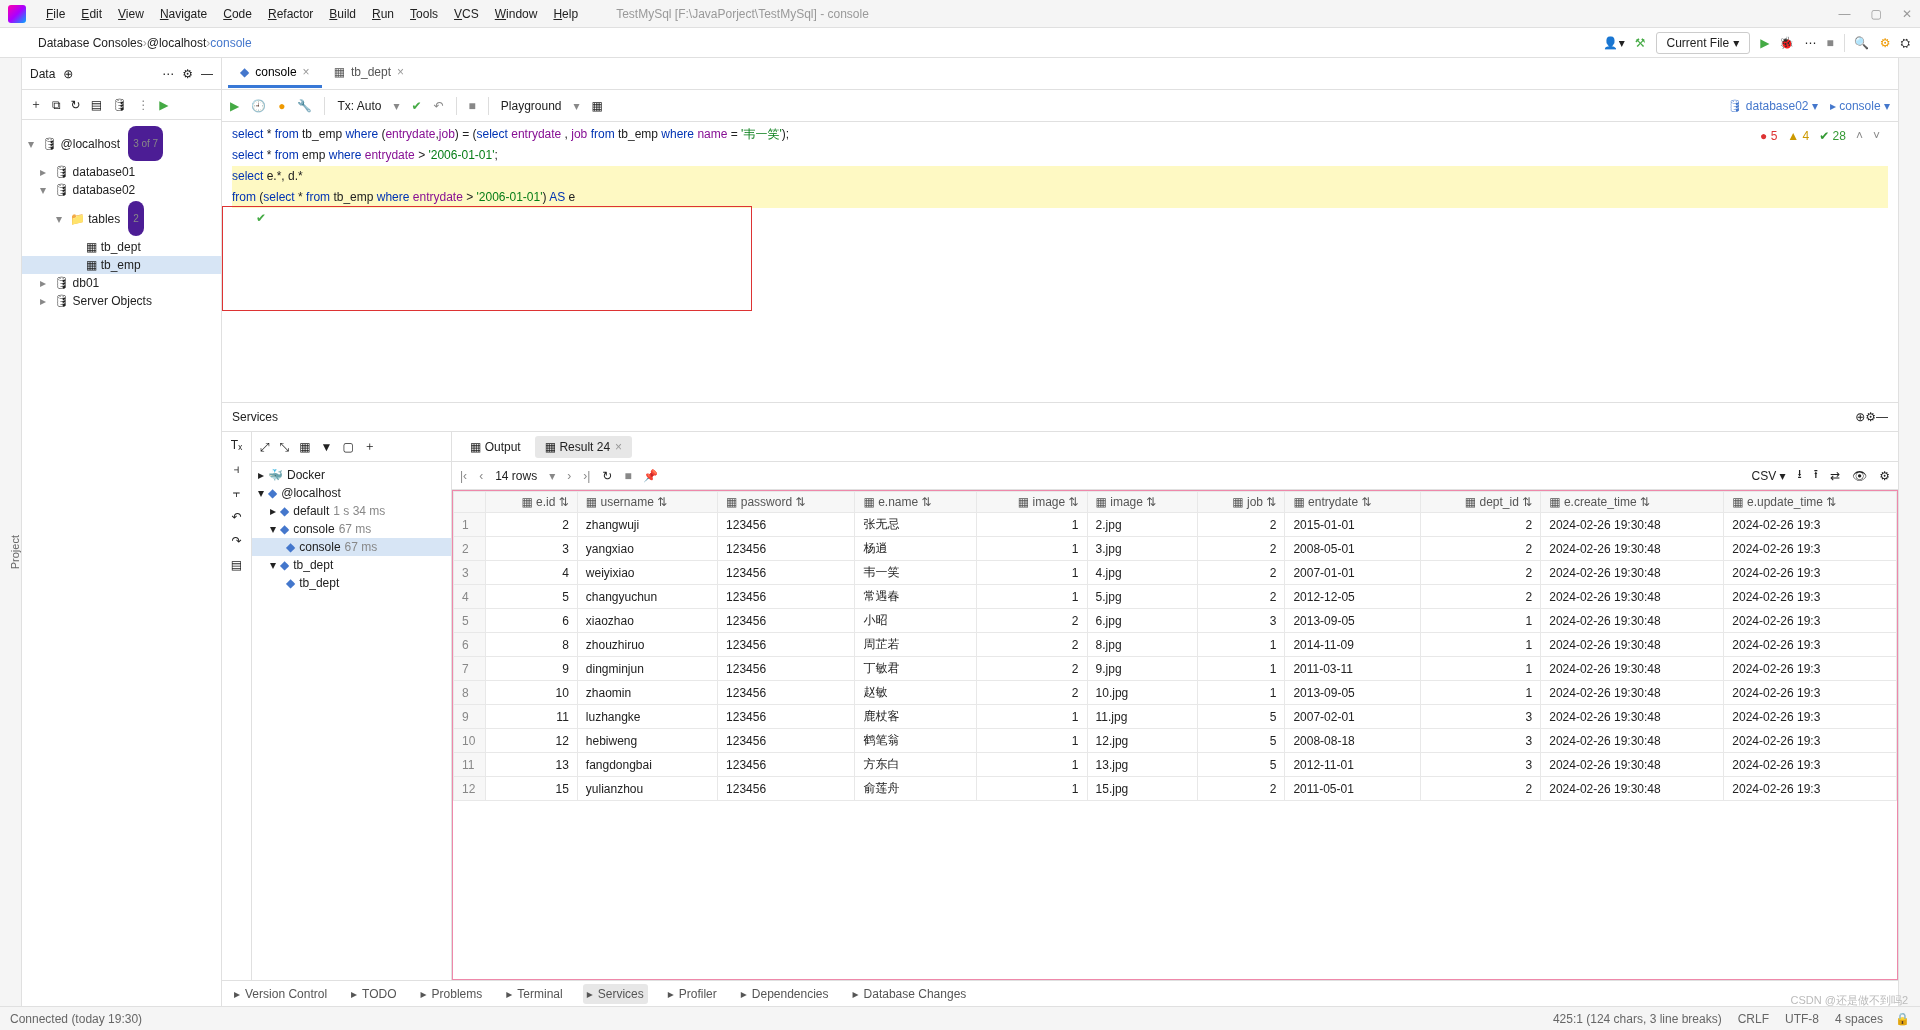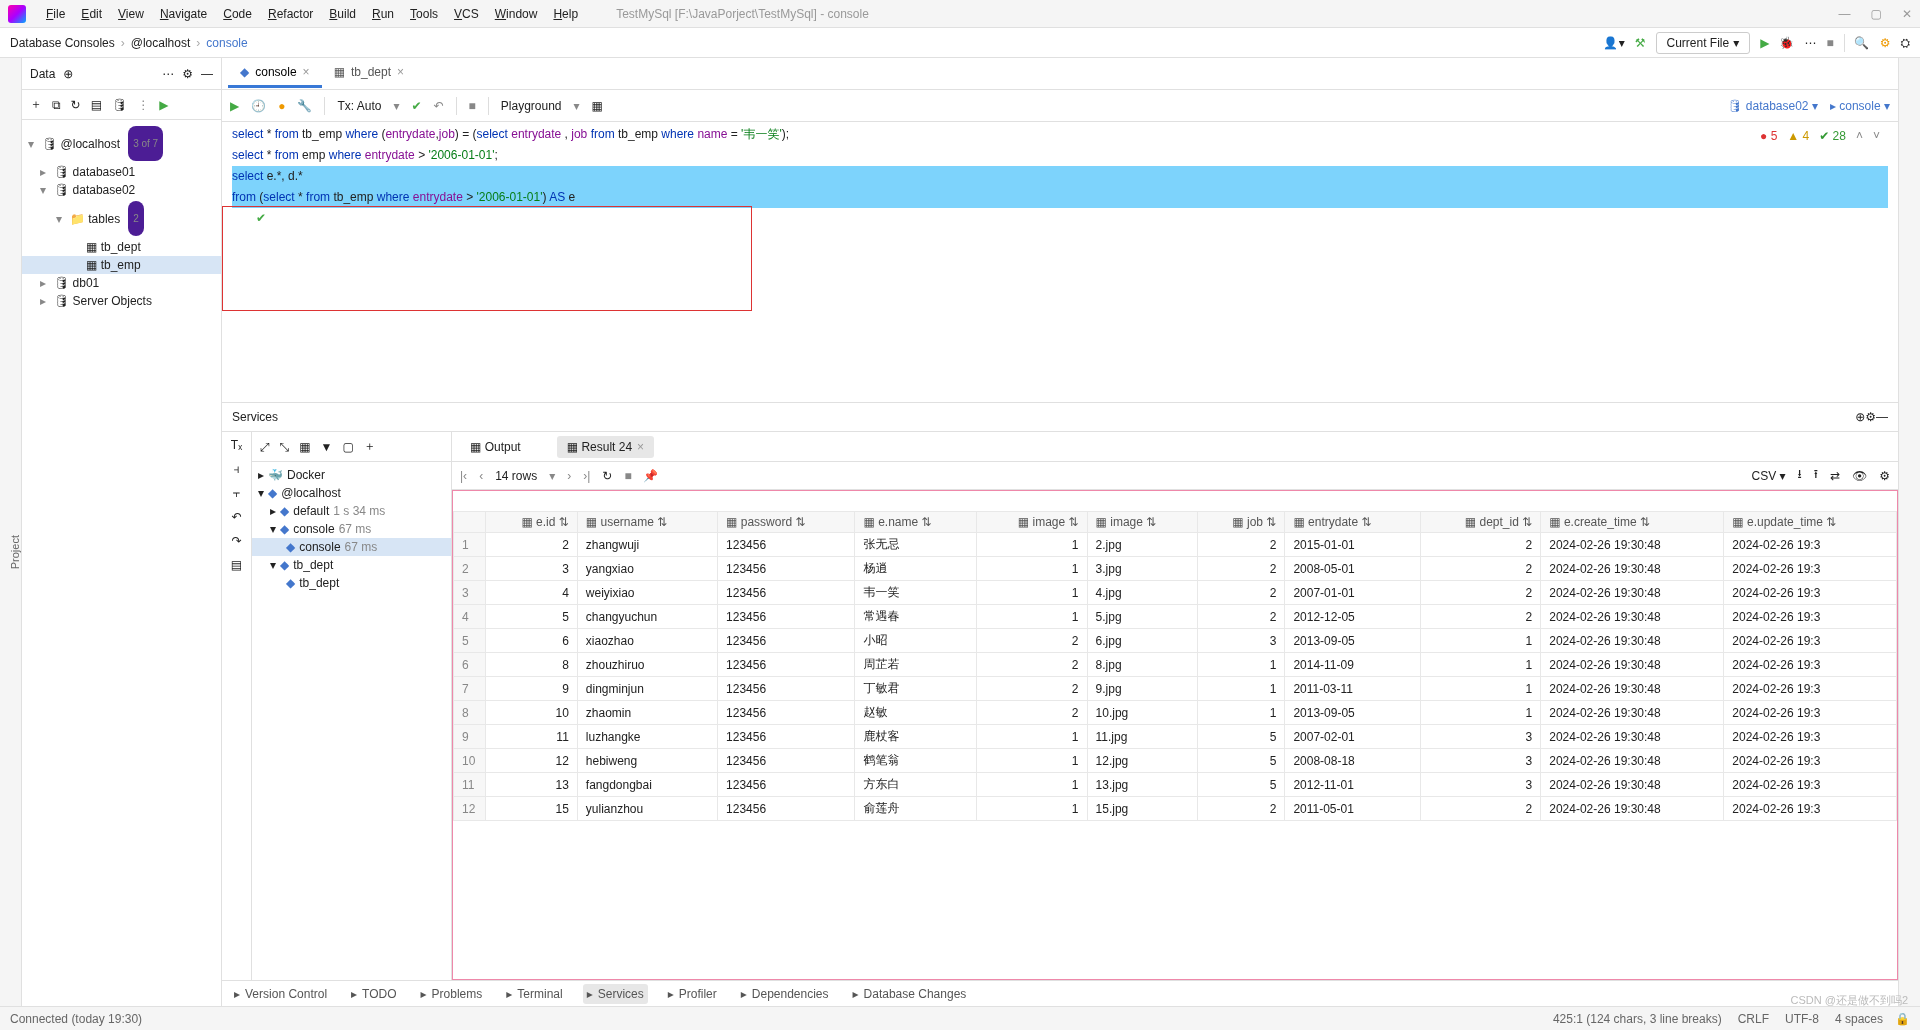--- a/index.html
+++ b/index.html
@@ -4,21 +4,21 @@
 <style>
 *{margin:0;padding:0;box-sizing:border-box;font-family:"Segoe UI",Arial,sans-serif;font-size:12px;}
 body{background:#fff;color:#222;overflow:hidden;width:1920px;height:1030px;}
 .menubar{height:28px;display:flex;align-items:center;padding:0 8px;background:#f5f5f5;border-bottom:1px solid #e0e0e0;}
 .logo{width:18px;height:18px;background:linear-gradient(135deg,#f0a 0%,#a0f 50%,#0af 100%);border-radius:3px;margin-right:12px;}
 .menu-item{padding:4px 8px;cursor:default;}
 .menu-item u{text-decoration:underline;}
 .title{margin-left:30px;color:#999;}
 .win-controls{margin-left:auto;display:flex;gap:20px;color:#999;}
 .breadcrumb-bar{height:30px;display:flex;align-items:center;padding:0 10px;border-bottom:1px solid #e0e0e0;background:#fff;}
-.breadcrumb{display:flex;align-items:center;gap:6px;}
+.breadcrumb{display:flex;align-items:center;margin-left:28px;}
 .bc-sep{color:#aaa;}
 .toolbar-right{margin-left:auto;display:flex;align-items:center;gap:10px;}
 .btn{padding:3px 10px;border:1px solid #ccc;border-radius:3px;background:#fff;cursor:pointer;display:flex;align-items:center;gap:4px;}
 .layout{display:flex;height:calc(100% - 28px - 30px - 24px);}
 .left-stripe{width:22px;background:#f5f5f5;border-right:1px solid #e0e0e0;display:flex;flex-direction:column;align-items:center;padding-top:40px;gap:40px;writing-mode:vertical-rl;}
 .left-stripe div{transform:rotate(180deg);font-size:11px;color:#666;}
 .right-stripe{width:22px;background:#f5f5f5;border-left:1px solid #e0e0e0;}
 .panel-db{width:200px;border-right:1px solid #e0e0e0;display:flex;flex-direction:column;}
 .panel-header{height:32px;border-bottom:1px solid #e0e0e0;display:flex;align-items:center;padding:0 8px;gap:8px;font-weight:400;}
 .panel-header .spacer{flex:1;}
@@ -34,41 +34,41 @@
 .tab{padding:6px 12px;border-bottom:3px solid transparent;display:flex;align-items:center;gap:6px;color:#555;}
 .tab.active{border-bottom-color:#3878d6;color:#000;}
 .close-x{color:#999;cursor:pointer;}
 .editor-toolbar{height:32px;border-bottom:1px solid #e0e0e0;display:flex;align-items:center;padding:0 8px;gap:12px;}
 .editor-toolbar .sep{width:1px;height:18px;background:#ddd;}
 .tb-right{margin-left:auto;display:flex;align-items:center;gap:12px;}
 .editor-area{flex:0 0 280px;display:flex;position:relative;overflow:hidden;font-family:"JetBrains Mono","Consolas",monospace;font-size:13px;}
 .gutter{width:48px;background:#fff;text-align:right;color:#aaa;padding-right:10px;padding-top:2px;line-height:21px;border-right:1px solid #f3f3f3;}
 .code{flex:1;padding:2px 10px;line-height:21px;position:relative;}
 .code-line{white-space:pre;}
-.hl{background:#7dd3fc;}
+.hl{background:#fef9c3;}
 .kw{color:#0033b3;} .str{color:#067d17;} .fld{color:#871094;}
 .red-box{position:absolute;border:1px solid #d33;left:0;top:84px;width:530px;height:105px;pointer-events:none;}
 .insp{position:absolute;right:18px;top:4px;display:flex;gap:10px;font-size:12px;}
 .insp .err{color:#d33;} .insp .warn{color:#c90;} .insp .ok{color:#393;}
 .gutter-check{color:#4a4;position:absolute;left:34px;top:86px;}
 .services-header{height:30px;border-top:1px solid #e0e0e0;border-bottom:1px solid #e0e0e0;display:flex;align-items:center;padding:0 10px;background:#fff;}
 .services-header .spacer{flex:1;}
 .services-body{flex:1;display:flex;min-height:0;}
 .svc-left{width:30px;border-right:1px solid #e0e0e0;display:flex;flex-direction:column;align-items:center;padding-top:6px;gap:10px;}
 .svc-mid{width:200px;border-right:1px solid #e0e0e0;display:flex;flex-direction:column;}
 .svc-toolbar{height:30px;border-bottom:1px solid #e0e0e0;display:flex;align-items:center;gap:10px;padding:0 8px;}
 .svc-tree{flex:1;padding:4px 0;overflow:auto;}
 .svc-right{flex:1;display:flex;flex-direction:column;min-width:0;}
 .result-tabs{height:30px;border-bottom:1px solid #e0e0e0;display:flex;align-items:center;padding:0 8px;gap:4px;}
 .result-tab{padding:4px 10px;border-radius:3px;display:flex;align-items:center;gap:5px;}
-.result-tab.active{background:#e7e7e7;margin-left:22px;}
+.result-tab.active{background:#e7e7e7;}
 .grid-toolbar{height:28px;border-bottom:1px solid #e0e0e0;display:flex;align-items:center;padding:0 8px;gap:12px;}
 .grid-toolbar .spacer{flex:1;}
 .grid-wrap{flex:1;overflow:auto;border:1px solid #e8a;border-top:1px solid #e8a;}
-table.grid{border-collapse:collapse;font-family:"JetBrains Mono","Consolas",monospace;font-size:12px;width:100%;margin-top:20px;}
+table.grid{border-collapse:collapse;font-family:"JetBrains Mono","Consolas",monospace;font-size:12px;width:100%;}
 table.grid th,table.grid td{border:1px solid #e8e8e8;padding:3px 8px;text-align:left;white-space:nowrap;}
 table.grid th{background:#f7f7f7;font-weight:normal;color:#555;position:sticky;top:0;}
 table.grid td.num,table.grid th.num{text-align:right;}
 .rownum{background:#f7f7f7;color:#888;text-align:right;width:32px;}
 .statusbar{position:absolute;bottom:0;left:0;right:0;height:24px;background:#f5f5f5;border-top:1px solid #e0e0e0;display:flex;align-items:center;padding:0 10px;font-size:11px;color:#666;}
 .statusbar .spacer{flex:1;}
 .bottom-tabs{height:26px;border-top:1px solid #e0e0e0;display:flex;align-items:center;padding:0 8px;gap:16px;background:#fff;}
 .bottom-tab{display:flex;align-items:center;gap:5px;color:#555;padding:3px 4px;}
 .bottom-tab.active{background:#e7e7e7;border-radius:3px;}
 .green{color:#4a4;} .blue{color:#47c;} .orange{color:#e90;} .gray{color:#888;}

